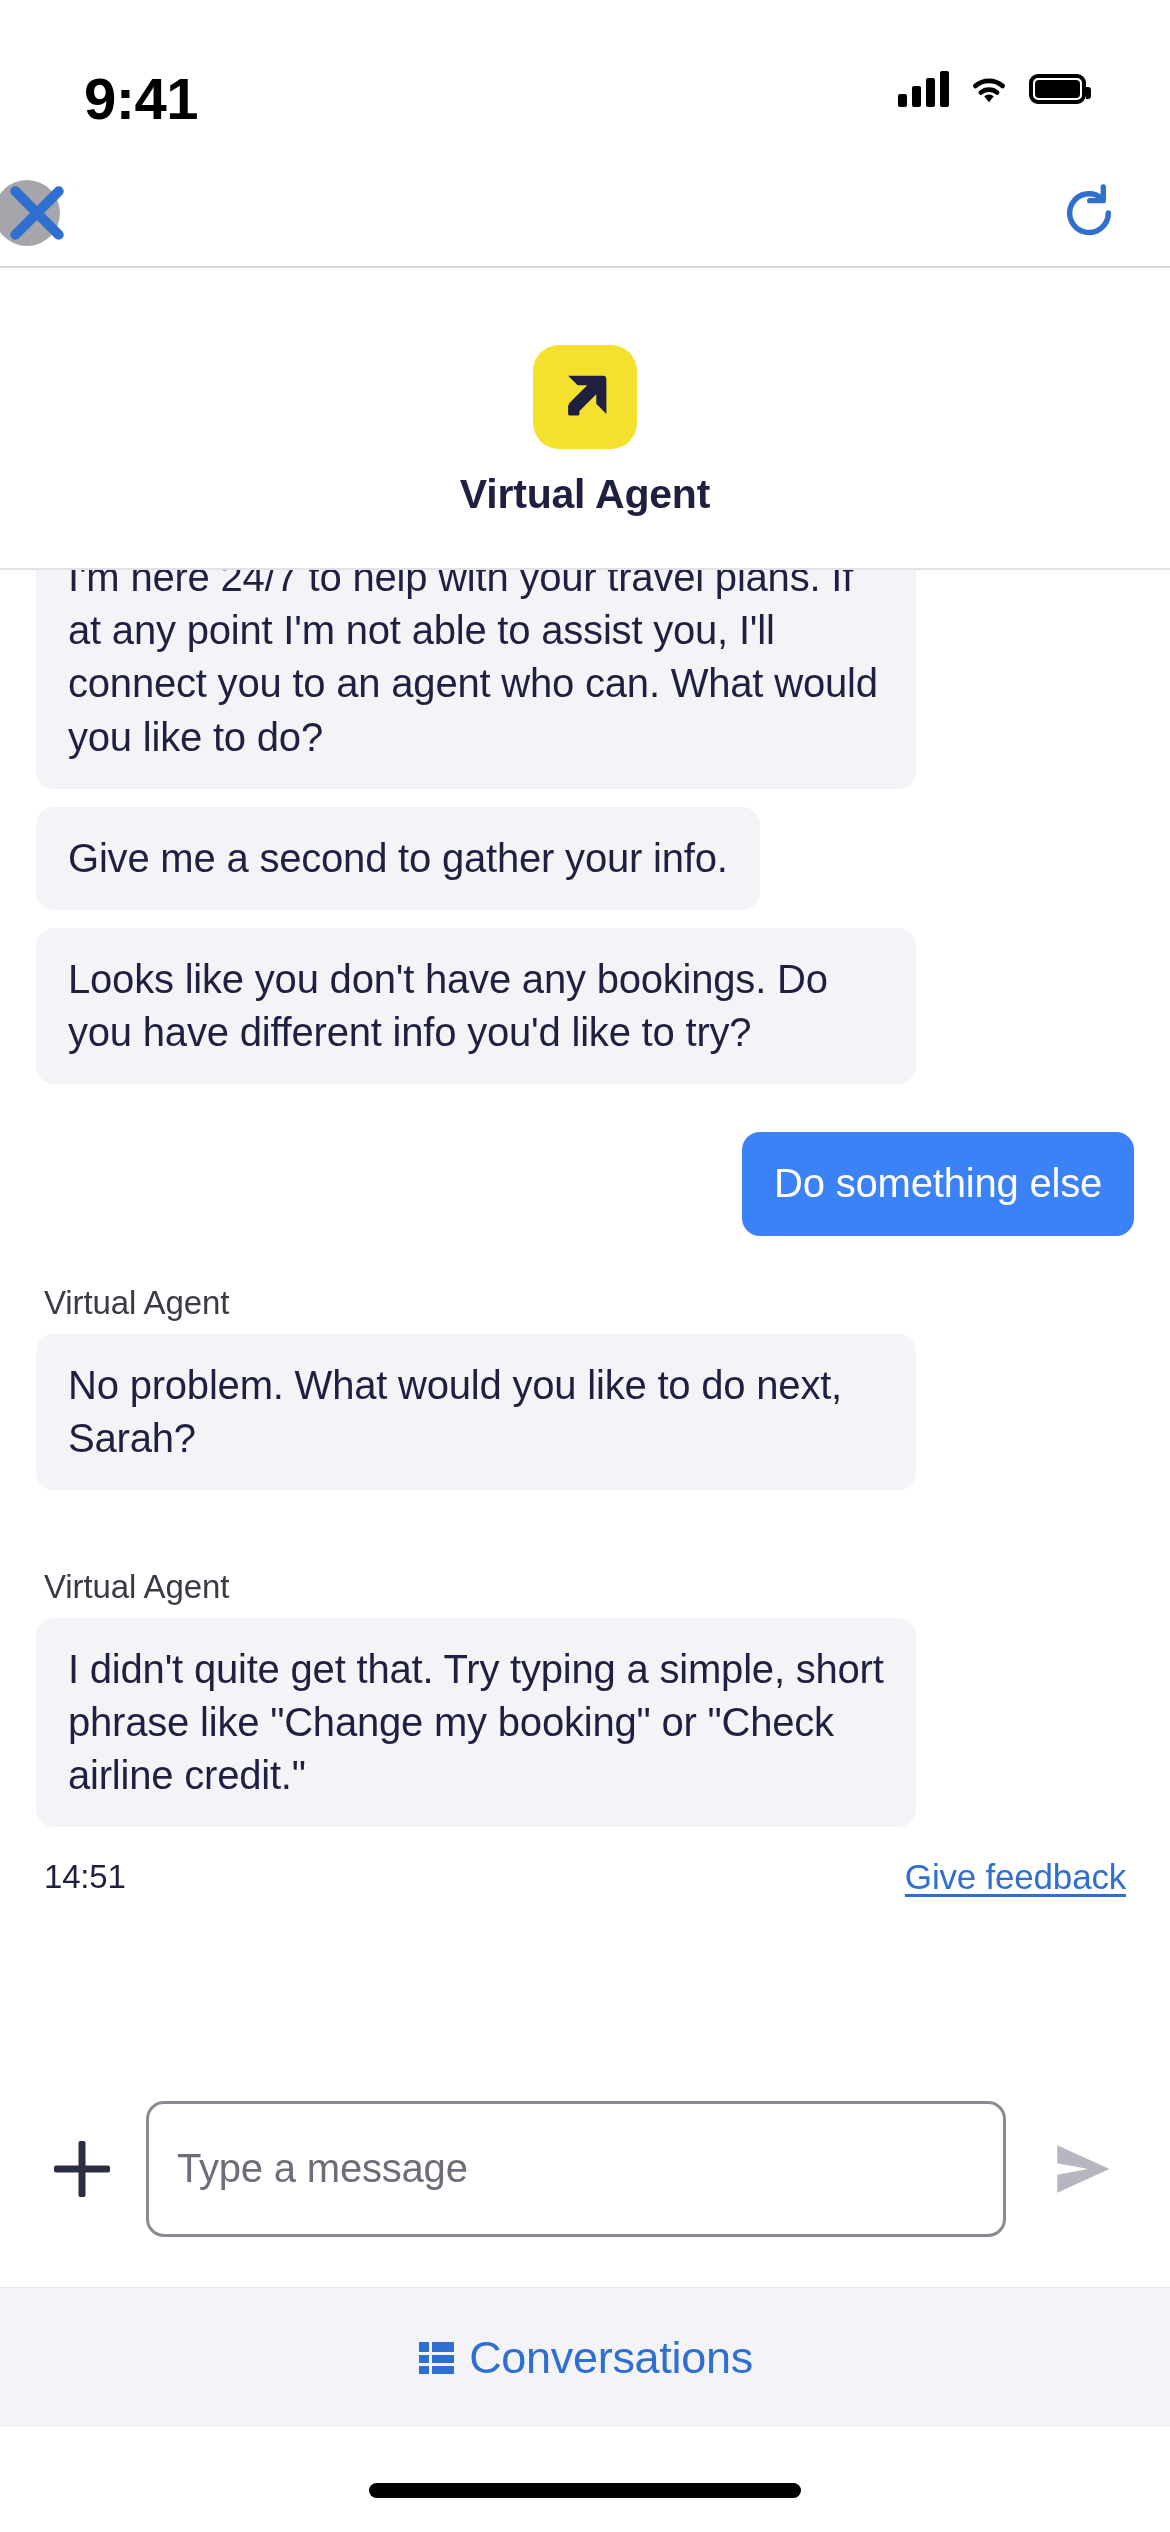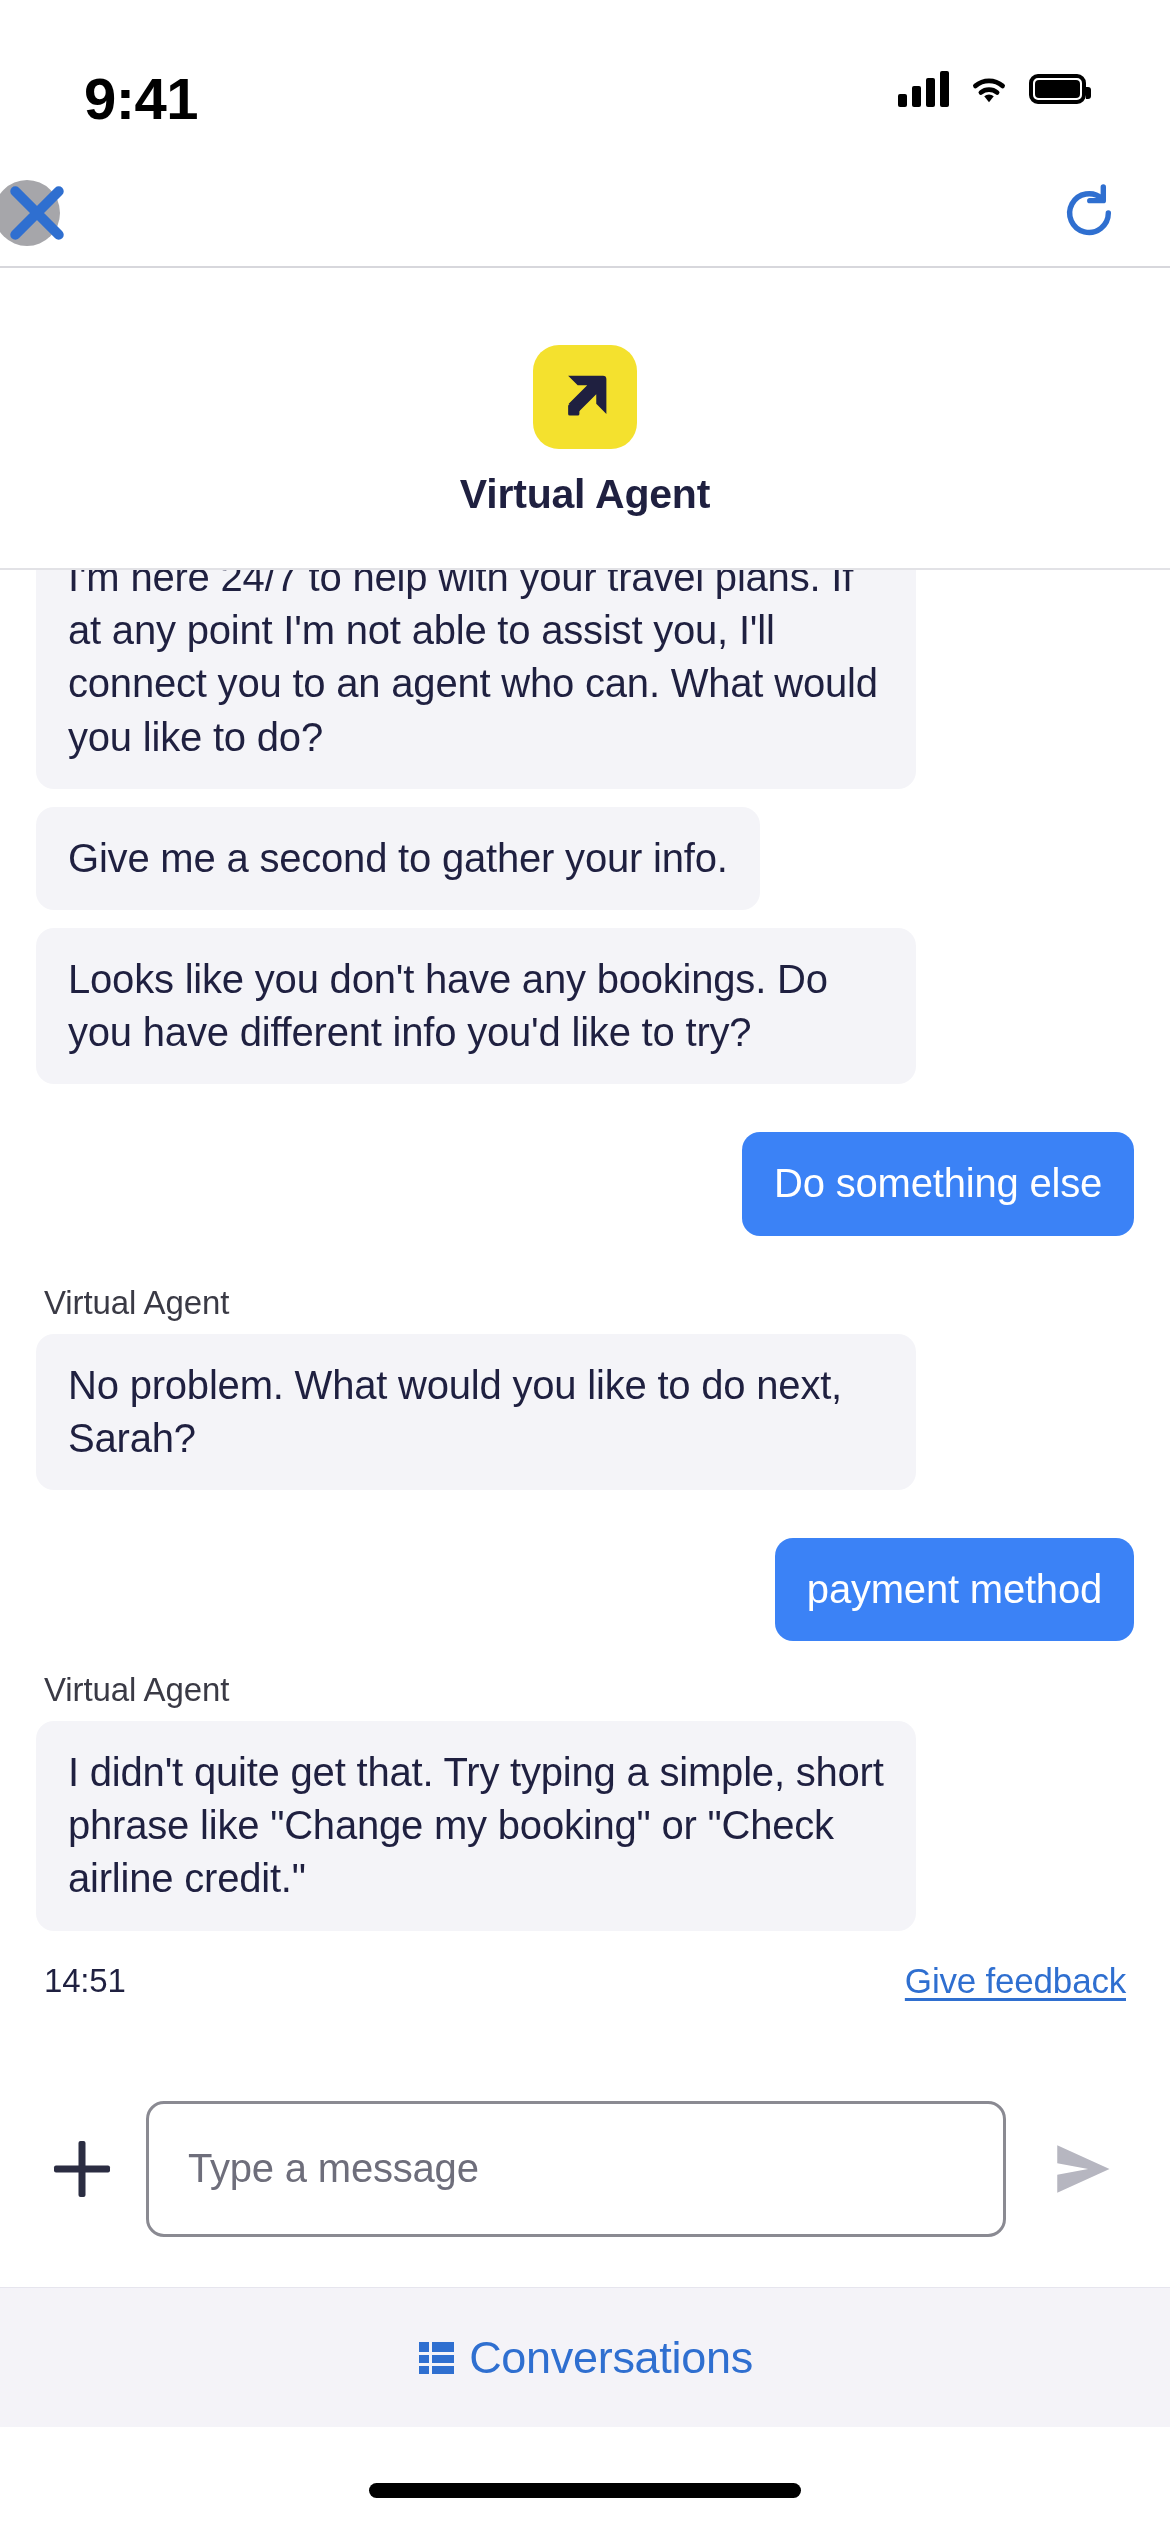--- a/index.html
+++ b/index.html
@@ -121,21 +121,21 @@
     width:76px; height:76px; position:relative; flex:0 0 auto;
     margin-right:26px;
   }
   .plus-btn:before, .plus-btn:after {
     content:""; position:absolute; background:#2b2d42; border-radius:2px;
   }
   .plus-btn:before { left:50%; top:10px; width:7px; height:56px; transform:translateX(-50%); }
   .plus-btn:after  { top:50%; left:10px; height:7px; width:56px; transform:translateY(-50%); }
   .msg-input {
     flex:1 1 auto; height:136px; border:3px solid #8a8a92; border-radius:18px;
-    background:#fff; font-size:40px; color:#5d5d6b; padding:0 39px;
+    background:#fff; font-size:40px; color:#5d5d6b; padding:0 28px;
     font-family:"Liberation Sans", sans-serif; letter-spacing:-0.2px;
   }
   .msg-input::placeholder { color:#6e6e7b; }
   .send-btn { width:90px; height:90px; margin-left:30px; flex:0 0 auto;
     display:flex; align-items:center; justify-content:center; }
 
   
   .bottom-nav {
     position:absolute; top:2287px; left:0; width:1170px; height:140px;
     background:#f4f3f8; border-top:1px solid #e6e5ee;
@@ -229,23 +229,20 @@
 
     <div class="spacer-48"></div>
     <div>
       <div class="sender-label">Virtual Agent</div>
       <div class="msg-row left">
         <div class="bubble agent">No problem. What would you like to do next, Sarah?</div>
       </div>
     </div>
 
     <div class="spacer-48"></div>
-    <div class="msg-row right">
-      <div class="bubble user">payment method</div>
-    </div>
 
     <div class="spacer-30"></div>
     <div>
       <div class="sender-label">Virtual Agent</div>
       <div class="msg-row left">
         <div class="bubble agent">I didn't quite get that. Try typing a simple, short phrase like "Change my booking" or "Check airline credit."</div>
       </div>
     </div>
 
     <div class="meta-row">

